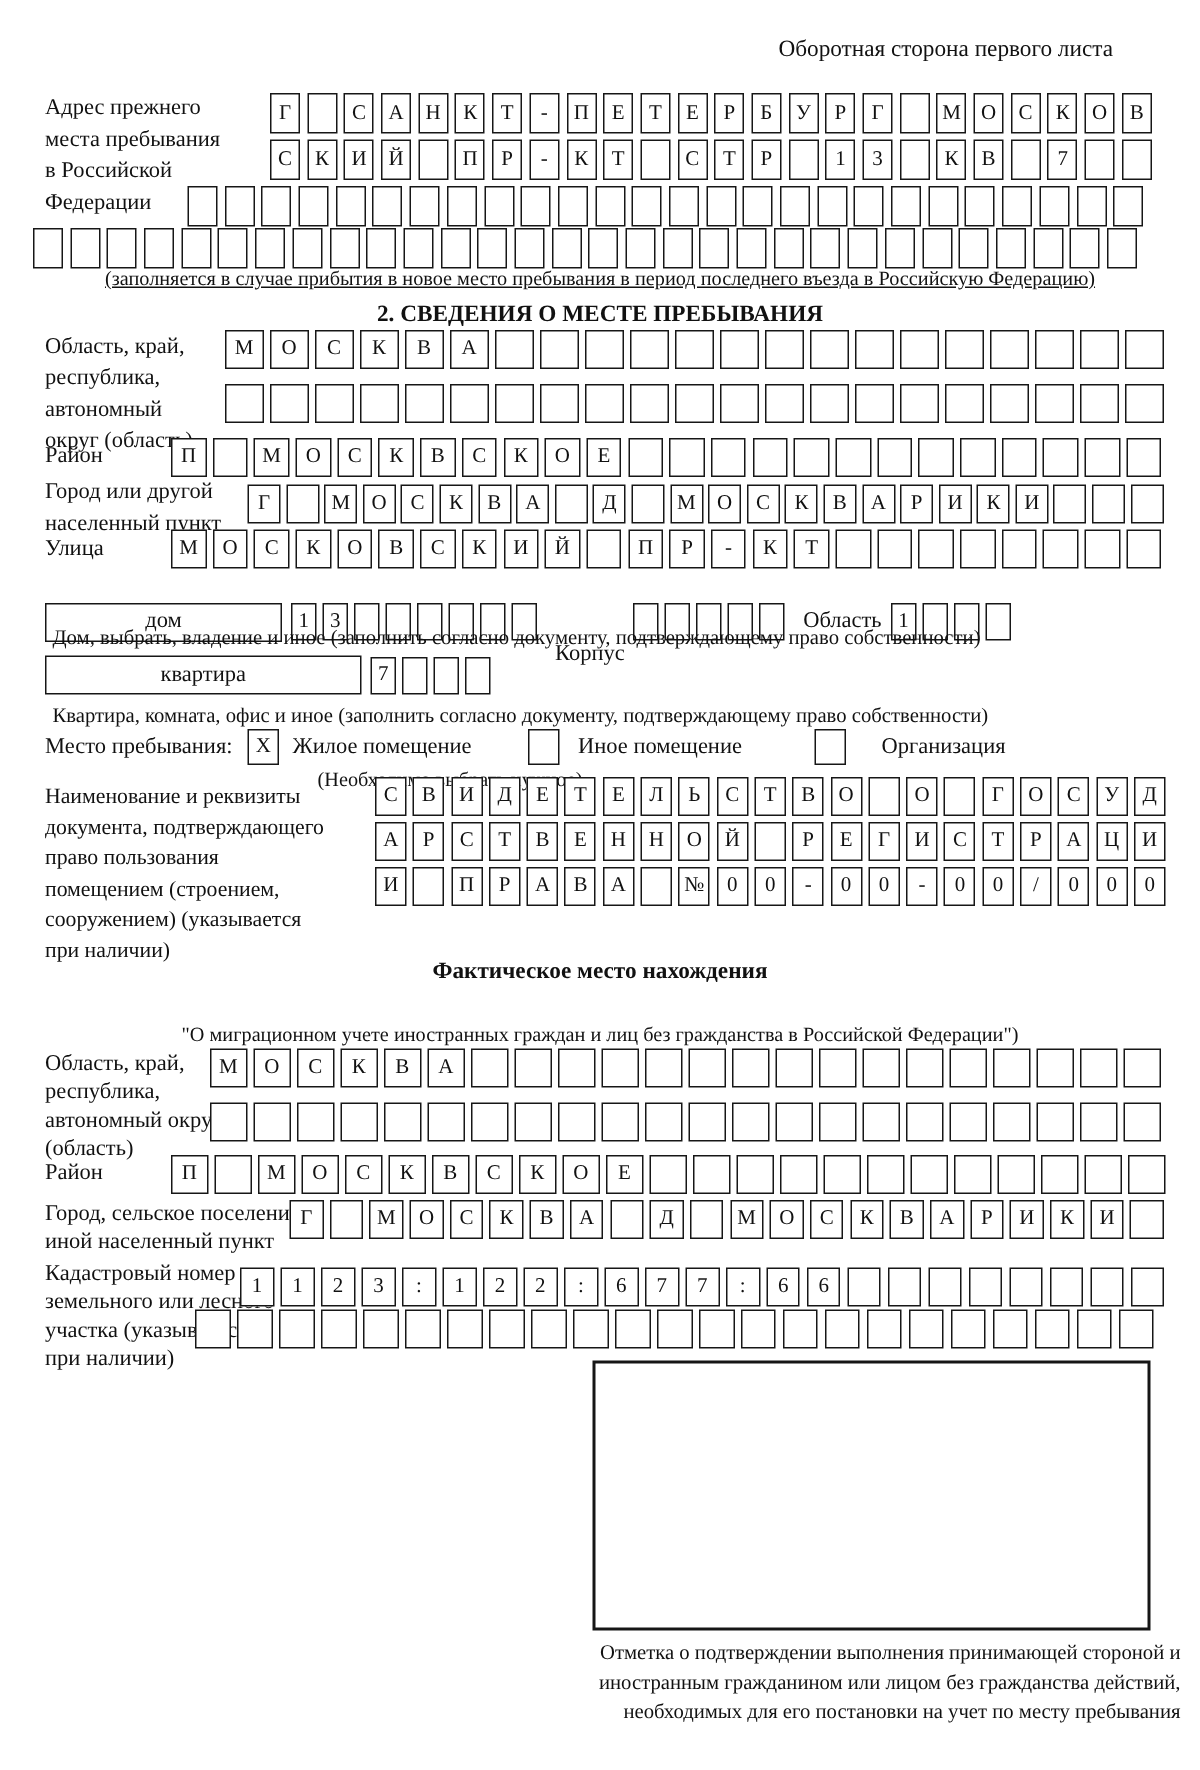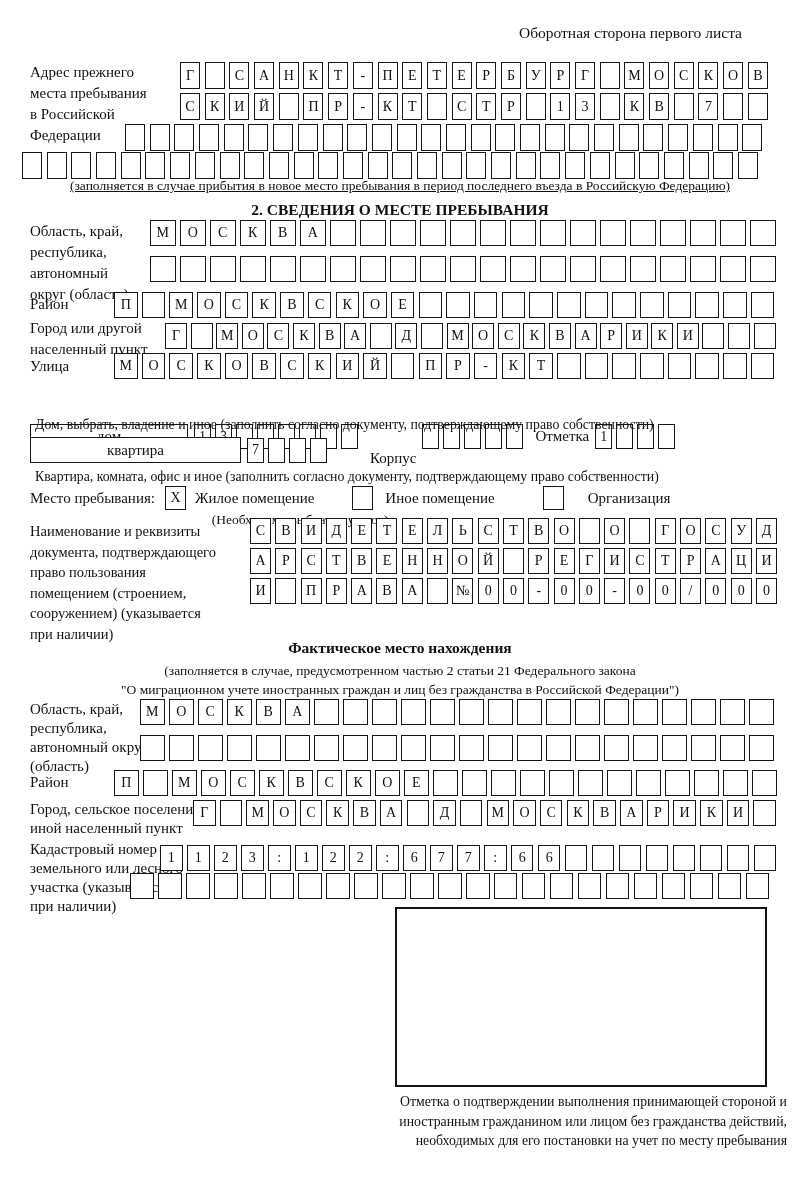--- a/index.html
+++ b/index.html
@@ -289,41 +289,41 @@
       <span class="cbox"></span>
       <span class="cbox"></span>
       <span class="cbox"></span>
       <span class="cbox"></span>
       <span class="cbox"></span>
       <span class="cbox"></span>
       <span class="cbox"></span>
       <span class="cbox"></span>
     </div>
 
-  <div class="hrow" style="left:30px;top:406px;">
+  <div class="hrow" style="left:30px;top:384px;">
     <div class="fieldrect" style="width:158px;">дом</div>
     <div class="ibr re" style="margin-left:6px;">
         <span class="cbox filled">1</span>
         <span class="cbox filled">3</span>
         <span class="cbox"></span>
         <span class="cbox"></span>
         <span class="cbox"></span>
         <span class="cbox"></span>
         <span class="cbox"></span>
         <span class="cbox"></span>
       </div>
     <span class="inl" style="margin-left:12px;margin-top:44px;">Корпус</span>
     <div class="ibr re" style="margin-left:6px;">
         <span class="cbox"></span>
         <span class="cbox"></span>
         <span class="cbox"></span>
         <span class="cbox"></span>
         <span class="cbox"></span>
       </div>
-    <span class="inl" style="margin-left:12px;">Отметка</span>
+    <span class="inl" style="margin-left:12px;">Область</span>
     <div class="ibr re" style="margin-left:6px;">
         <span class="cbox filled">1</span>
         <span class="cbox"></span>
         <span class="cbox"></span>
         <span class="cbox"></span>
       </div>
   </div>
   <div class="lbl cap" style="left:35px;top:414px;">Дом, выбрать, владение и иное (заполнить согласно документу, подтверждающему право собственности)</div>
 
   <div class="hrow" style="left:30px;top:437px;">
@@ -418,21 +418,20 @@
       <span class="cbox filled">-</span>
       <span class="cbox filled">0</span>
       <span class="cbox filled">0</span>
       <span class="cbox filled">/</span>
       <span class="cbox filled">0</span>
       <span class="cbox filled">0</span>
       <span class="cbox filled">0</span>
     </div>
 
   <div class="lbl center bold" style="top:637px;font-size:15.5px;">Фактическое место нахождения</div>
-  <div class="lbl center small" style="top:662px;">(заполняется в случае, предусмотренном частью 2 статьи 21 Федерального закона</div>
   <div class="lbl center small" style="top:681px;">"О миграционном учете иностранных граждан и лиц без гражданства в Российской Федерации")</div>
 
   <div class="lbl" style="left:30px;top:700px;width:145px;line-height:19px;">Область, край,
 республика,
 автономный округ
 (область)</div>
   <div class="boxrow rg" style="left:140px;top:699px;">
       <span class="cbox filled">М</span>
       <span class="cbox filled">О</span>
       <span class="cbox filled">С</span>

